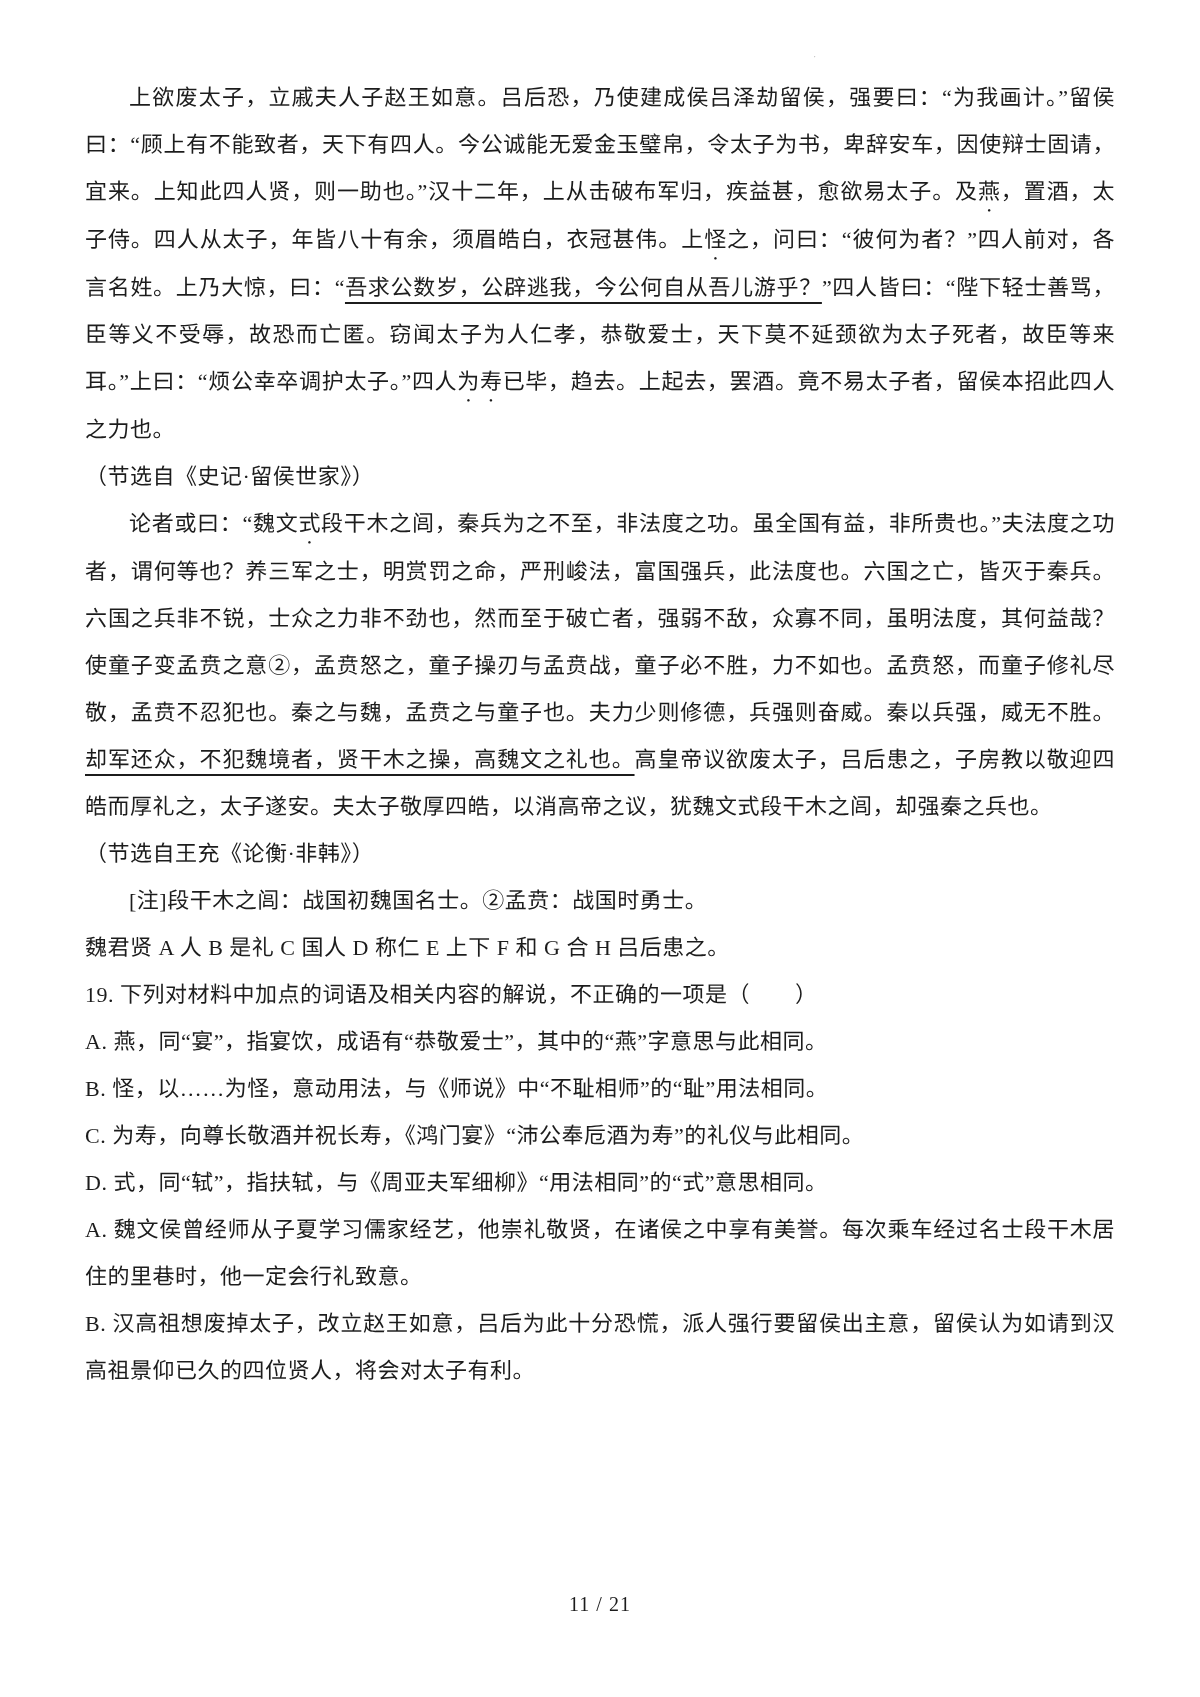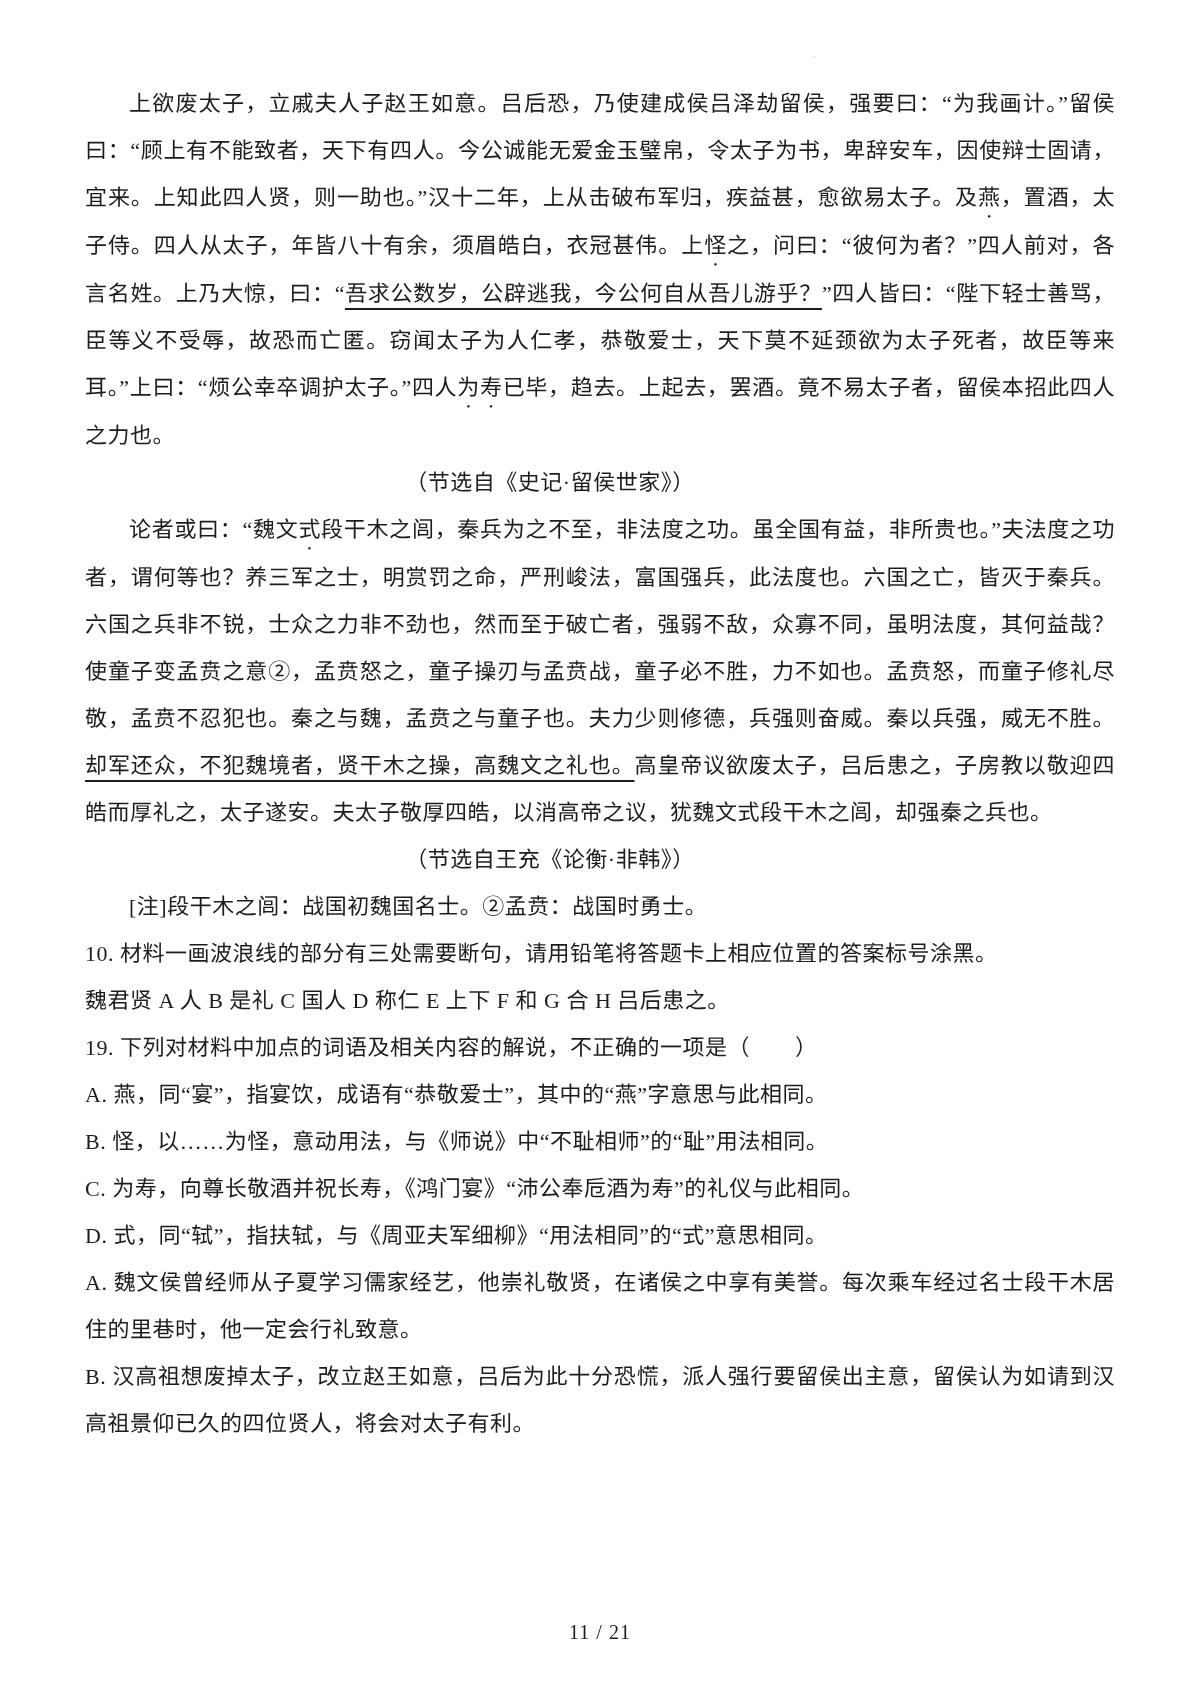--- a/index.html
+++ b/index.html
@@ -11,33 +11,33 @@
     width: 1200px;
     height: 1697px;
     position: relative;
     font-family: "Liberation Serif", "DejaVu Serif", serif;
     color: #1c1c1c;
   }
   .doc-body {
     position: absolute;
     left: 85px;
     right: 85px;
-    top: 80px;
+    top: 74px;
   }
   .para {
     margin: 0;
     font-size: 22px;
     line-height: 47px;
     text-align: justify;
     text-justify: inter-character;
     letter-spacing: 0.5px;
   }
   .para.indent { text-indent: 2em; }
   .para.align-right {
-    text-align: center;
+    text-align: left;
     padding-right: 100px;
   }
   .underline {
     text-decoration: underline;
     text-underline-offset: 7px;
     text-decoration-thickness: 1.5px;
   }
   .dot {
     -webkit-text-emphasis: filled dot #1c1c1c;
     -webkit-text-emphasis-position: under right;
@@ -46,21 +46,20 @@
   }
   .page-footer {
     position: absolute;
     left: 0;
     right: 0;
     top: 1593px;
     text-align: center;
     font-size: 20px;
     letter-spacing: 1px;
     color: #1c1c1c;
-    margin-top: 28px;
   }
   .stray-mark {
     position: absolute;
     left: 813px;
     top: 52px;
     font-size: 10px;
     color: #b9b9b9;
     line-height: 10px;
   }
 </style>
@@ -68,21 +67,20 @@
 <body>
 
 <span class="stray-mark">·</span>
 
 <div class="doc-body">
     <p class="para indent"><span>上欲废太子，立戚夫人子赵王如意。吕后恐，乃使建成侯吕泽劫留侯，强要曰：“为我画计。”留侯曰：“顾上有不能致者，天下有四人。今公诚能无爱金玉璧帛，令太子为书，卑辞安车，因使辩士固请，宜来。上知此四人贤，则一助也。”汉十二年，上从击破布军归，疾益甚，愈欲易太子。及</span><span class="dot">燕</span><span>，置酒，太子侍。四人从太子，年皆八十有余，须眉皓白，衣冠甚伟。上</span><span class="dot">怪</span><span>之，问曰：“彼何为者？”四人前对，各言名姓。上乃大惊，曰：“</span><span class="underline">吾求公数岁，公辟逃我，今公何自从吾儿游乎？</span><span>”四人皆曰：“陛下轻士善骂，臣等义不受辱，故恐而亡匿。窃闻太子为人仁孝，恭敬爱士，天下莫不延颈欲为太子死者，故臣等来耳。”上曰：“烦公幸卒调护太子。”四人</span><span class="dot">为寿</span><span>已毕，趋去。上起去，罢酒。竟不易太子者，留侯本招此四人之力也。</span></p>
     <p class="para align-right"><span>（节选自《史记·留侯世家》）</span></p>
     <p class="para indent"><span>论者或曰：“魏文</span><span class="dot">式</span><span>段干木之闾，秦兵为之不至，非法度之功。虽全国有益，非所贵也。”夫法度之功者，谓何等也？养三军之士，明赏罚之命，严刑峻法，富国强兵，此法度也。六国之亡，皆灭于秦兵。六国之兵非不锐，士众之力非不劲也，然而至于破亡者，强弱不敌，众寡不同，虽明法度，其何益哉？使童子变孟贲之意②，孟贲怒之，童子操刃与孟贲战，童子必不胜，力不如也。孟贲怒，而童子修礼尽敬，孟贲不忍犯也。秦之与魏，孟贲之与童子也。夫力少则修德，兵强则奋威。秦以兵强，威无不胜。</span><span class="underline">却军还众，不犯魏境者，贤干木之操，高魏文之礼也。</span><span>高皇帝议欲废太子，吕后患之，子房教以敬迎四皓而厚礼之，太子遂安。夫太子敬厚四皓，以消高帝之议，犹魏文式段干木之闾，却强秦之兵也。</span></p>
     <p class="para align-right"><span>（节选自王充《论衡·非韩》）</span></p>
     <p class="para indent"><span>[注]段干木之闾：战国初魏国名士。②孟贲：战国时勇士。</span></p>
-    <p class="para"><span>10. 材料一画波浪线的部分有三处需要断句，请用铅笔将答题卡上相应位置的答案标号涂黑。</span></p>
     <p class="para"><span>魏君贤 A 人 B 是礼 C 国人 D 称仁 E 上下 F 和 G 合 H 吕后患之。</span></p>
     <p class="para"><span>19. 下列对材料中加点的词语及相关内容的解说，不正确的一项是（　　）</span></p>
     <p class="para"><span>A. 燕，同“宴”，指宴饮，成语有“恭敬爱士”，其中的“燕”字意思与此相同。</span></p>
     <p class="para"><span>B. 怪，以……为怪，意动用法，与《师说》中“不耻相师”的“耻”用法相同。</span></p>
     <p class="para"><span>C. 为寿，向尊长敬酒并祝长寿，《鸿门宴》“沛公奉卮酒为寿”的礼仪与此相同。</span></p>
     <p class="para"><span>D. 式，同“轼”，指扶轼，与《周亚夫军细柳》“用法相同”的“式”意思相同。</span></p>
     <p class="para"><span>A. 魏文侯曾经师从子夏学习儒家经艺，他崇礼敬贤，在诸侯之中享有美誉。每次乘车经过名士段干木居住的里巷时，他一定会行礼致意。</span></p>
     <p class="para"><span>B. 汉高祖想废掉太子，改立赵王如意，吕后为此十分恐慌，派人强行要留侯出主意，留侯认为如请到汉高祖景仰已久的四位贤人，将会对太子有利。</span></p>
   </div>
 

